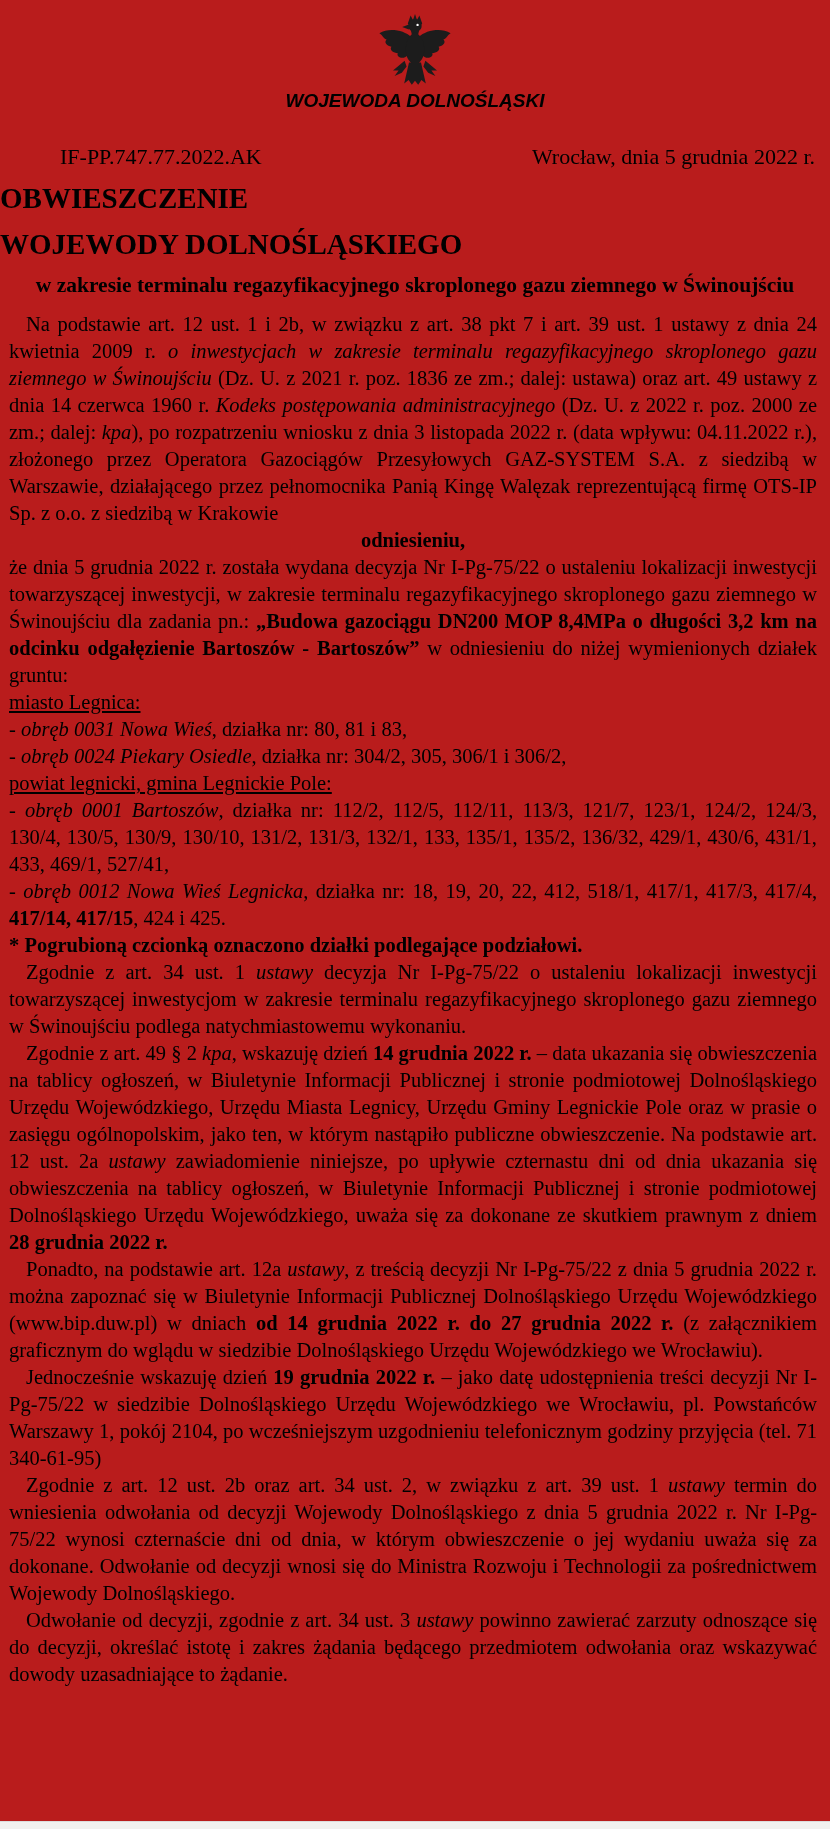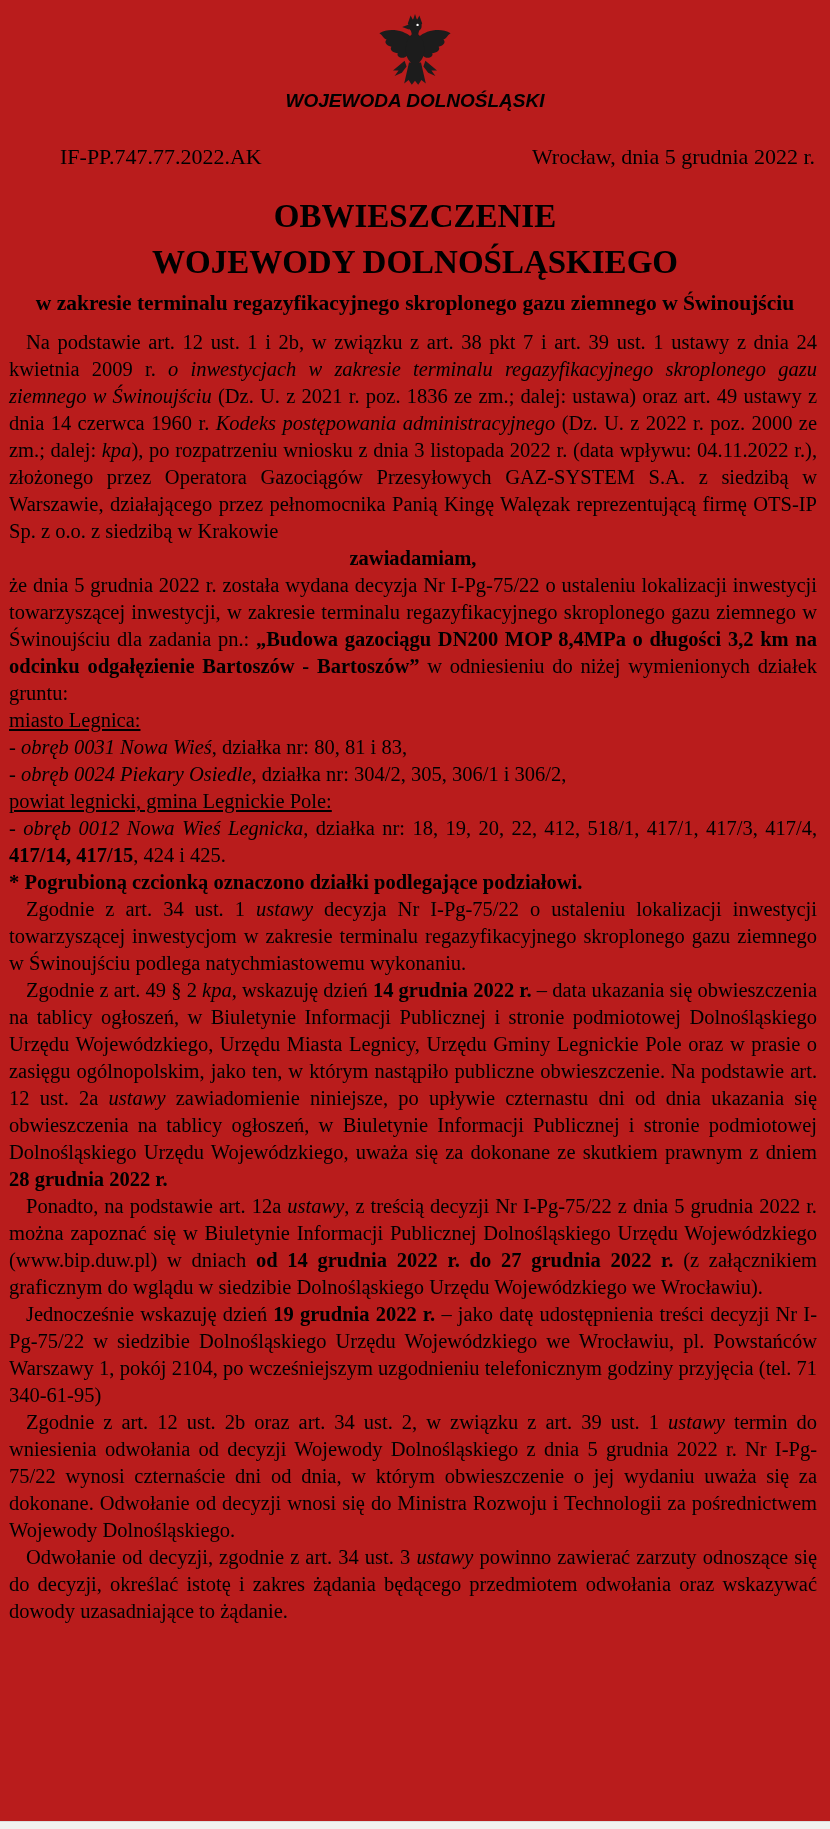--- a/index.html
+++ b/index.html
@@ -21,23 +21,23 @@
     margin-top:3px;
   }
   .meta-row{
     display:flex;justify-content:space-between;align-items:baseline;
     padding:0 15px 0 16px;
     font-size:22px;line-height:26px;
     margin-top:32px;
     margin-left:44px;
   }
   .doc-title{
-    text-align:center;font-weight:bold;
-    font-size:33px;line-height:46px;
-    margin-top:23px;
+    text-align:left;font-weight:bold;
+    font-size:29px;line-height:46px;
+    margin-top:5px;
   }
   .doc-subtitle{
     text-align:center;font-weight:bold;
     font-size:21.5px;line-height:26px;
     margin-top:5px;
   }
   .doc-body{
     margin-top:13px;
     padding:0 13px 0 9px;
     font-size:20.5px;line-height:27px;
@@ -98,26 +98,27 @@
     <div>OBWIESZCZENIE</div>
     <div>WOJEWODY DOLNOŚLĄSKIEGO</div>
   </div>
 
   <div class="doc-subtitle">
     <div>w zakresie terminalu regazyfikacyjnego skroplonego gazu ziemnego w Świnoujściu</div>
   </div>
 
   <div class="doc-body" id="doc-body">
       <p class="para indent"><span>Na podstawie art. 12 ust. 1 i 2b, w związku z art. 38 pkt 7 i art. 39 ust. 1 ustawy z dnia 24 kwietnia 2009 r. </span><span class="i">o inwestycjach w zakresie terminalu regazyfikacyjnego skroplonego gazu ziemnego w Świnoujściu</span><span> (Dz. U. z 2021 r. poz. 1836 ze zm.; dalej: ustawa) oraz art. 49 ustawy z dnia 14 czerwca 1960 r. </span><span class="i">Kodeks postępowania administracyjnego</span><span> (Dz. U. z 2022 r. poz. 2000 ze zm.; dalej: </span><span class="i">kpa</span><span>), po rozpatrzeniu wniosku z dnia 3 listopada 2022 r. (data wpływu: 04.11.2022 r.), złożonego przez Operatora Gazociągów Przesyłowych GAZ-SYSTEM S.A. z siedzibą w Warszawie, działającego przez pełnomocnika Panią Kingę Walęzak reprezentującą firmę OTS-IP Sp. z o.o. z siedzibą w Krakowie</span></p>
-      <p class="center-b gap"><span class="b">zawiadamiam,</span></p>
+      <p class="center-b gap"><span class="b">odniesieniu,</span></p>
       <p class="para gap"><span>że dnia 5 grudnia 2022 r. została wydana decyzja Nr I-Pg-75/22 o ustaleniu lokalizacji inwestycji towarzyszącej inwestycji, w zakresie terminalu regazyfikacyjnego skroplonego gazu ziemnego w Świnoujściu dla zadania pn.: </span><span class="b">„Budowa gazociągu DN200 MOP 8,4MPa o długości 3,2 km na odcinku odgałęzienie Bartoszów - Bartoszów”</span><span> w odniesieniu do niżej wymienionych działek gruntu:</span></p>
       <p class="para"><span class="u">miasto Legnica:</span></p>
       <p class="para"><span>- </span><span class="i">obręb 0031 Nowa Wieś</span><span>, działka nr: 80, 81 i 83,</span></p>
       <p class="para"><span>- </span><span class="i">obręb 0024 Piekary Osiedle</span><span>, działka nr: 304/2, 305, 306/1 i 306/2,</span></p>
       <p class="para"><span class="u">powiat legnicki, gmina Legnickie Pole:</span></p>
+      <p class="para"><span>- </span><span class="i">obręb 0001 Bartoszów</span><span>, działka nr: 112/2, 112/5, 112/11, 113/3, 121/7, 123/1, 124/2, 124/3, 130/4, 130/5, 130/9, 130/10, 131/2, 131/3, 132/1, 133, 135/1, 135/2, 136/32, 429/1, 430/6, 431/1, 433, 469/1, 527/41,</span></p>
       <p class="para"><span>- </span><span class="i">obręb 0012 Nowa Wieś Legnicka</span><span>, działka nr: 18, 19, 20, 22, 412, 518/1, 417/1, 417/3, 417/4, </span><span class="b">417/14, 417/15</span><span>, 424 i 425.</span></p>
       <p class="para"><span class="b">* Pogrubioną czcionką oznaczono działki podlegające podziałowi.</span></p>
       <p class="para indent gap"><span>Zgodnie z art. 34 ust. 1 </span><span class="i">ustawy</span><span> decyzja Nr I-Pg-75/22 o ustaleniu lokalizacji inwestycji towarzyszącej inwestycjom w zakresie terminalu regazyfikacyjnego skroplonego gazu ziemnego w Świnoujściu podlega natychmiastowemu wykonaniu.</span></p>
       <p class="para indent gap"><span>Zgodnie z art. 49 § 2 </span><span class="i">kpa</span><span>, wskazuję dzień </span><span class="b">14 grudnia 2022 r.</span><span> – data ukazania się obwieszczenia na tablicy ogłoszeń, w Biuletynie Informacji Publicznej i stronie podmiotowej Dolnośląskiego Urzędu Wojewódzkiego, Urzędu Miasta Legnicy, Urzędu Gminy Legnickie Pole oraz w prasie o zasięgu ogólnopolskim, jako ten, w którym nastąpiło publiczne obwieszczenie. Na podstawie art. 12 ust. 2a </span><span class="i">ustawy</span><span> zawiadomienie niniejsze, po upływie czternastu dni od dnia ukazania się obwieszczenia na tablicy ogłoszeń, w Biuletynie Informacji Publicznej i stronie podmiotowej Dolnośląskiego Urzędu Wojewódzkiego, uważa się za dokonane ze skutkiem prawnym z dniem </span><span class="b">28 grudnia 2022 r.</span></p>
       <p class="para indent"><span>Ponadto, na podstawie art. 12a </span><span class="i">ustawy</span><span>, z treścią decyzji Nr I-Pg-75/22 z dnia 5 grudnia 2022 r. można zapoznać się w Biuletynie Informacji Publicznej Dolnośląskiego Urzędu Wojewódzkiego (www.bip.duw.pl) w dniach </span><span class="b">od 14 grudnia 2022 r. do 27 grudnia 2022 r.</span><span> (z załącznikiem graficznym do wglądu w siedzibie Dolnośląskiego Urzędu Wojewódzkiego we Wrocławiu).</span></p>
       <p class="para indent gap"><span>Jednocześnie wskazuję dzień </span><span class="b">19 grudnia 2022 r.</span><span> – jako datę udostępnienia treści decyzji Nr I-Pg-75/22 w siedzibie Dolnośląskiego Urzędu Wojewódzkiego we Wrocławiu, pl. Powstańców Warszawy 1, pokój 2104, po wcześniejszym uzgodnieniu telefonicznym godziny przyjęcia (tel. 71 340-61-95)</span></p>
       <p class="para indent gap"><span>Zgodnie z art. 12 ust. 2b oraz art. 34 ust. 2, w związku z art. 39 ust. 1 </span><span class="i">ustawy</span><span> termin do wniesienia odwołania od decyzji Wojewody Dolnośląskiego z dnia 5 grudnia 2022 r. Nr I-Pg-75/22 wynosi czternaście dni od dnia, w którym obwieszczenie o jej wydaniu uważa się za dokonane. Odwołanie od decyzji wnosi się do Ministra Rozwoju i Technologii za pośrednictwem Wojewody Dolnośląskiego.</span></p>
       <p class="para indent"><span>Odwołanie od decyzji, zgodnie z art. 34 ust. 3 </span><span class="i">ustawy</span><span> powinno zawierać zarzuty odnoszące się do decyzji, określać istotę i zakres żądania będącego przedmiotem odwołania oraz wskazywać dowody uzasadniające to żądanie.</span></p>
     </div>
 

